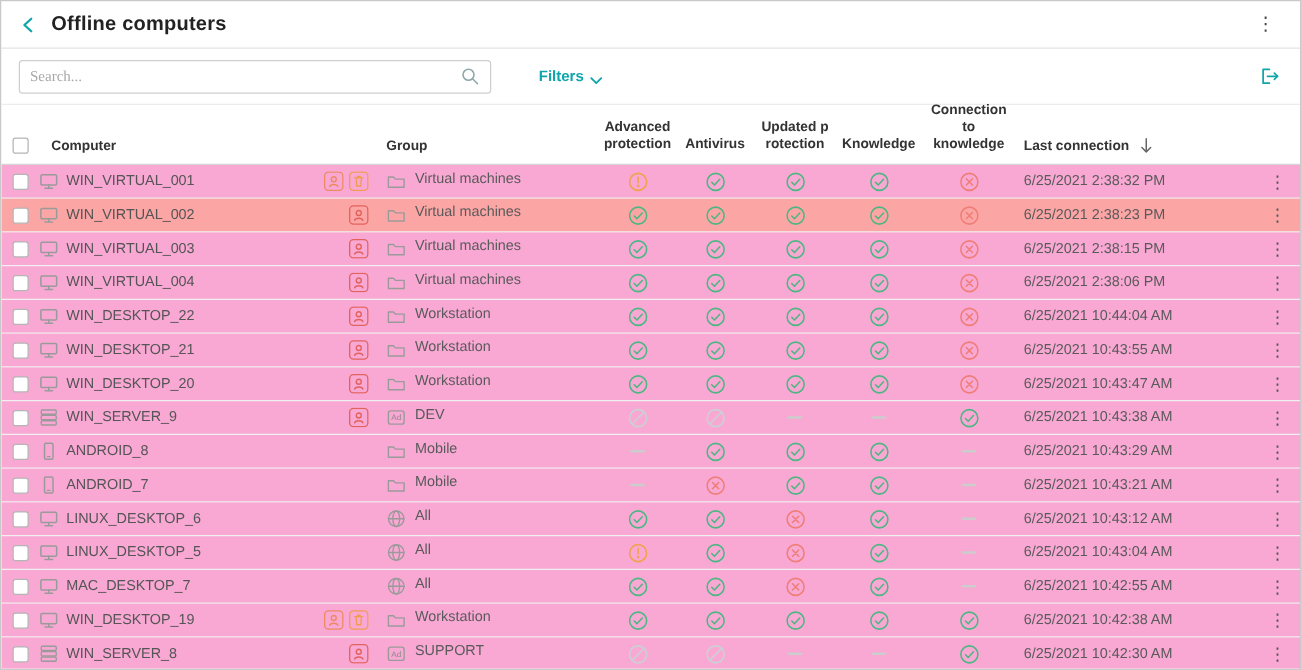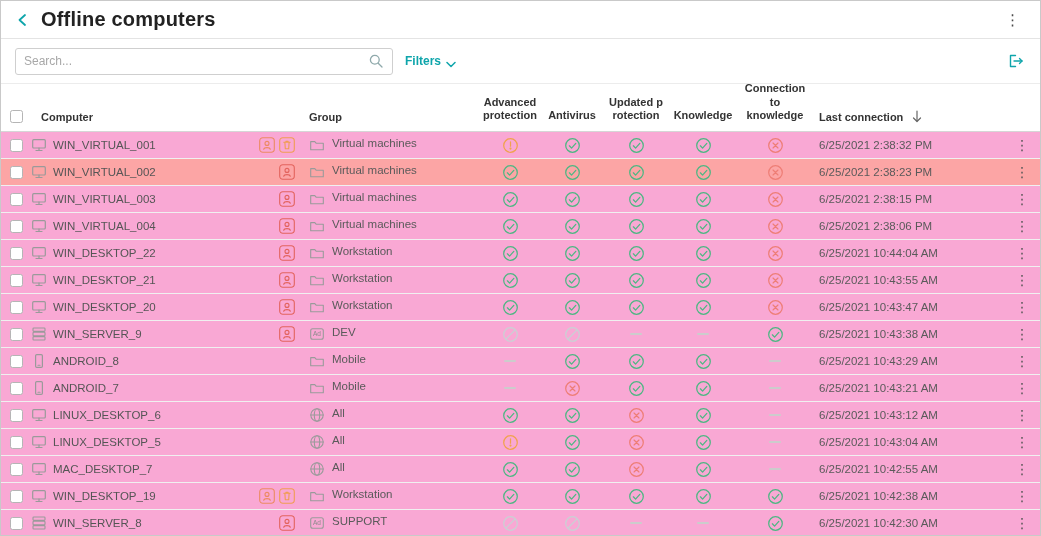--- a/index.html
+++ b/index.html
@@ -3,30 +3,30 @@
 <meta charset="utf-8">
 <style>
   *{box-sizing:border-box;margin:0;padding:0}
   html,body{background:#fff}
   body{font-family:"Liberation Sans",sans-serif}
   .page{width:1041px;height:536px;border:1px solid #c9c9c9;background:#fff;overflow:hidden;display:flex;flex-direction:column}
 
   
   .titlebar{height:38px;display:flex;align-items:center;padding:0 14px;border-bottom:1px solid #e4e4e4;flex:0 0 auto}
   .back{color:#0ea5ab;display:flex;align-items:center;cursor:pointer;margin-right:10px}
-  .page-title{font-size:20px;font-weight:bold;color:#222;letter-spacing:.2px}
+  .page-title{font-size:16px;font-weight:bold;color:#222;letter-spacing:.2px}
   .spacer{flex:1}
   .kebab{color:#4a4a4a;font-size:15px;line-height:1;cursor:pointer;padding:2px 6px;user-select:none}
 
   
   .toolbar{height:45px;display:flex;align-items:center;padding:0 14px;border-bottom:1px solid #ececec;flex:0 0 auto}
   .search{width:378px;height:27px;border:1px solid #cfcfcf;border-radius:3px;display:flex;align-items:center;padding:0 8px;background:#fff}
-  .search input{flex:1;border:none;outline:none;font-size:12px;color:#be185d;font-family:Liberation Sans, sans-serif;background:transparent}
+  .search input{flex:1;border:none;outline:none;font-size:12px;color:#be185d;font-family:Liberation Serif, serif;background:transparent}
   .search input::placeholder{color:#a8a8a8}
-  .filters{display:flex;align-items:flex-end;gap:5px;margin-left:12px;color:#0ea5ab;font-size:12px;font-weight:bold;cursor:pointer}
+  .filters{display:flex;align-items:flex-end;gap:5px;margin-left:38px;color:#0ea5ab;font-size:12px;font-weight:bold;cursor:pointer}
   .export{margin-left:auto;display:flex;cursor:pointer}
 
   
   .col-check{flex:0 0 30px;display:flex;justify-content:center}
   .col-computer{flex:0 0 268px;display:flex;align-items:center;min-width:0}
   .col-group{flex:0 0 178px;display:flex;align-items:flex-start;padding-left:10px;min-width:0}
   .stat{display:flex;align-items:center;justify-content:center}
   .s1{flex:0 0 66px}.s2{flex:0 0 58px}.s3{flex:0 0 70px}.s4{flex:0 0 64px}.s5{flex:0 0 80px}
   .col-last{flex:1;padding-left:4px;display:flex;align-items:center;min-width:0}
   .col-menu{flex:0 0 36px;display:flex;align-items:center;justify-content:center}

